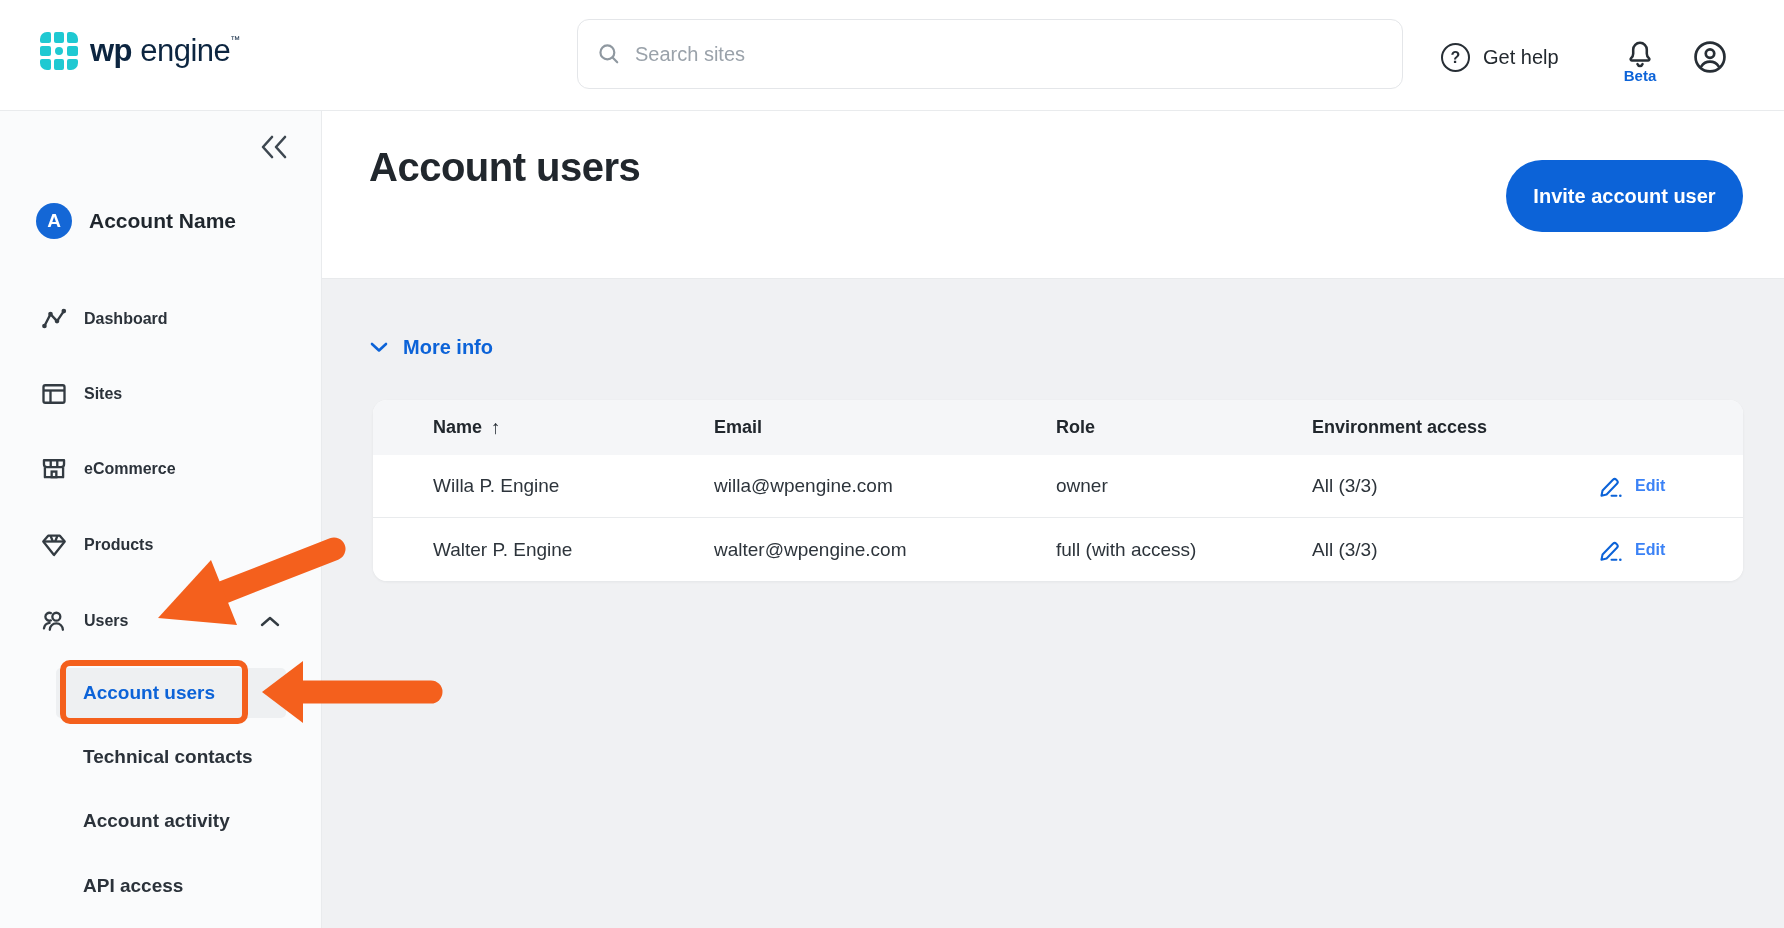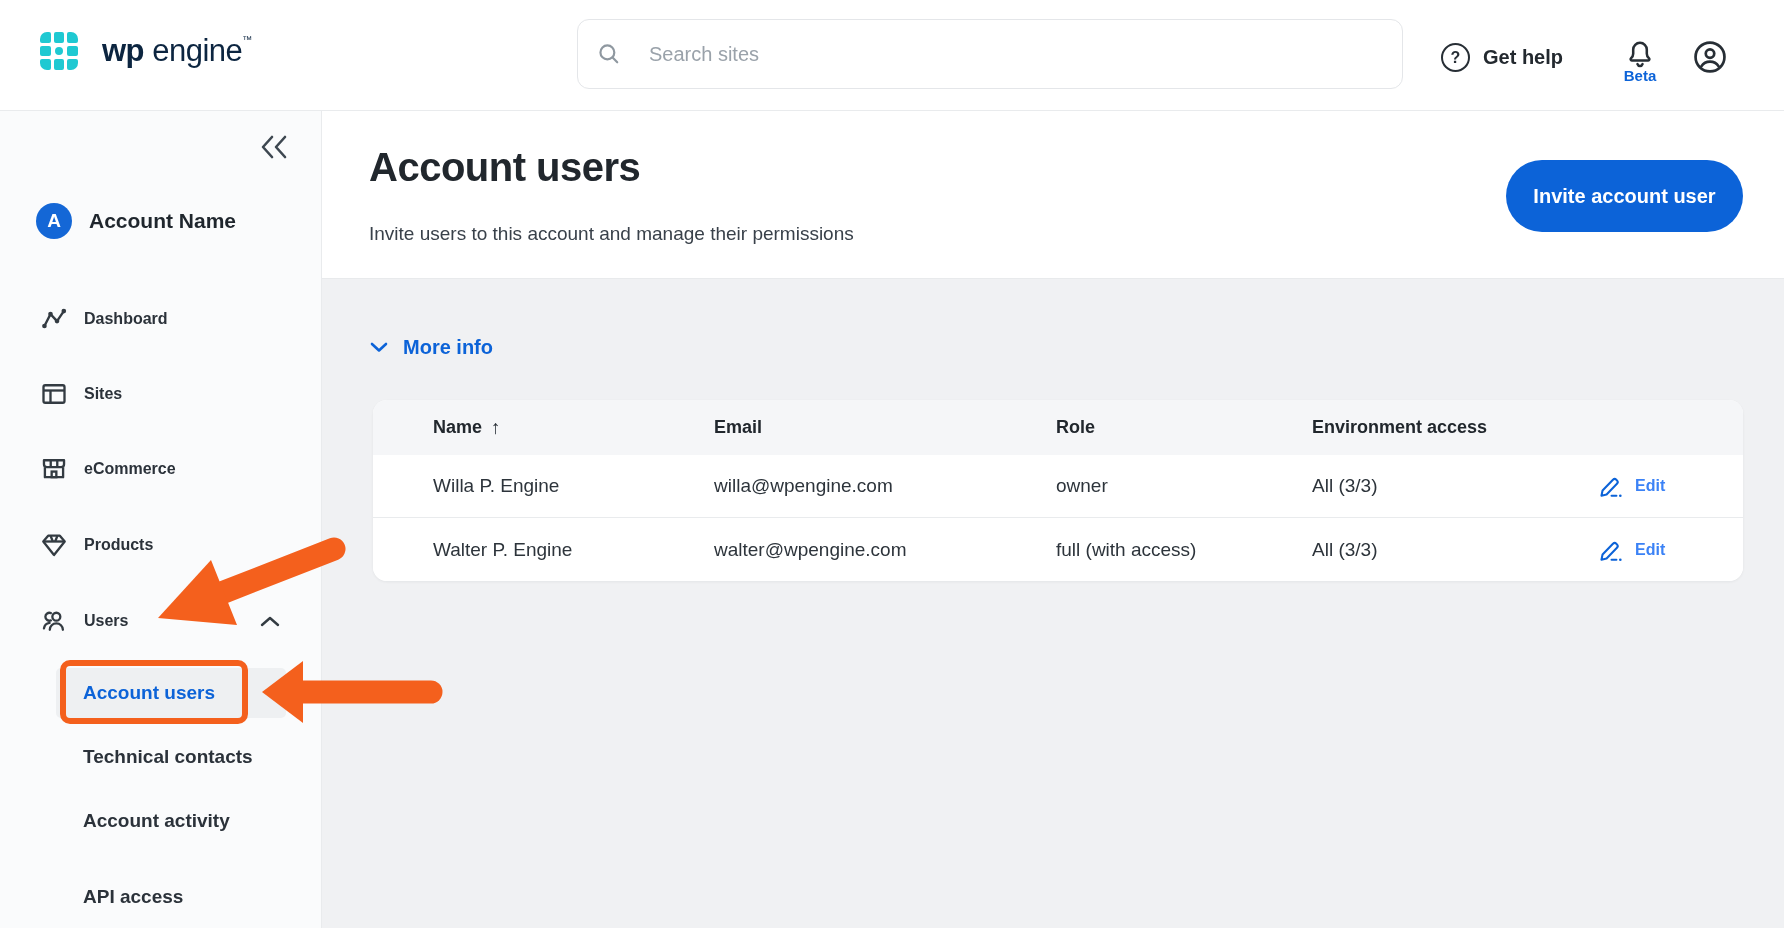--- a/index.html
+++ b/index.html
@@ -5,48 +5,48 @@
   * { box-sizing: border-box; margin: 0; padding: 0; }
   html,body { width:1784px; height:928px; }
   body {
     font-family: "Liberation Sans", sans-serif;
     background:#ffffff; color:#2d343b; overflow:hidden; position:relative;
   }
 
   
   .topbar { position:absolute; left:0; top:0; width:1784px; height:111px;
     background:#ffffff; border-bottom:1px solid #e9ebed; z-index:5; }
-  .logo { position:absolute; left:40px; top:32px; display:flex; align-items:center; gap:24px; }
+  .logo { position:absolute; left:40px; top:32px; display:flex; align-items:center; gap:12px; }
   .logo-grid { width:38px; height:38px; display:grid; grid-template-columns:repeat(3,1fr);
     grid-template-rows:repeat(3,1fr); gap:3px; }
   .logo-grid span { background:#1fc9d2; border-radius:2px; }
   .logo-grid span.tl { border-top-left-radius:7px; }
   .logo-grid span.tr { border-top-right-radius:7px; }
   .logo-grid span.bl { border-bottom-left-radius:7px; }
   .logo-grid span.br { border-bottom-right-radius:7px; }
   .logo-grid span.ctr { background:transparent; position:relative; }
   .logo-grid span.ctr::after{ content:""; position:absolute; left:50%; top:50%;
     width:8px; height:8px; margin:-4px 0 0 -4px; border-radius:50%; background:#1fc9d2; }
   .logo-text { font-size:31px; color:#0c2540; letter-spacing:-0.5px; }
   .logo-text b { font-weight:700; }
   .logo-text .lt { font-weight:400; }
   .logo-text sup { font-size:10px; vertical-align:18px; color:#0c2540; }
 
   .search-box { position:absolute; left:577px; top:19px; width:826px; height:70px;
     background:#fff; border:1px solid #e4e6e9; border-radius:12px;
-    display:flex; align-items:center; padding:8px 18px; gap:27px; }
+    display:flex; align-items:center; padding:8px 18px; gap:13px; }
   .search-box input { border:none; outline:none; flex:1; font-size:20px;
     font-family:"Liberation Sans",sans-serif; color:#39414a; background:transparent; }
   .search-box input::placeholder { color:#9aa2aa; }
 
   .gethelp { position:absolute; left:1441px; top:43px; display:flex; align-items:center; gap:13px; cursor:pointer; }
   .help-circle { width:29px; height:29px; border:2.4px solid #272e35; border-radius:50%;
     display:flex; align-items:center; justify-content:center;
     font-size:16px; font-weight:700; color:#272e35; }
-  .gethelp-label { font-size:20px; font-weight:700; color:#23292f; }
+  .gethelp-label { font-size:20px; font-weight:400; color:#23292f; }
 
   .bell-wrap { position:absolute; left:1616px; top:38px; width:48px; text-align:center; cursor:pointer; }
   .beta-badge { display:block; margin-top:-3px; font-size:15px; font-weight:700; color:#0c63d8; }
   .avatar-btn { position:absolute; left:1693px; top:40px; width:34px; height:34px; cursor:pointer; }
 
   
   .sidebar { position:absolute; left:0; top:111px; width:322px; bottom:0;
     background:#fafbfc; border-right:1px solid #e9ebed; z-index:4; }
   .collapse-btn { position:absolute; left:258px; top:22px; cursor:pointer; }
   .account-row { position:absolute; left:36px; top:92px; display:flex; align-items:center; gap:17px; }
@@ -219,29 +219,28 @@
 
   <div class="subnav-item active" style="top:557px;">
     <span>Account users</span>
   </div>
   <div class="subnav-item" style="top:624px;">
     <span>Technical contacts</span>
   </div>
   <div class="subnav-item" style="top:688px;">
     <span>Account activity</span>
   </div>
-  <div class="subnav-item" style="top:753px;align-items:flex-end;">
+  <div class="subnav-item" style="top:753px;">
     <span>API access</span>
   </div>
 </div>
 
 <div class="main">
   <div class="title-band">
     <h1 class="page-title">Account users</h1>
-    <div class="page-subtitle">Invite users to this account and manage their permissions</div>
     <button class="invite-btn">Invite account user</button>
   </div>
 
   <div class="more-info">
     <svg width="18" height="11" viewBox="0 0 18 11">
       <polyline points="2,2 9,8.5 16,2" fill="none" stroke="#0c63d8" stroke-width="2.6" stroke-linecap="round" stroke-linejoin="round"></polyline>
     </svg>
     <span>More info</span>
   </div>
 

